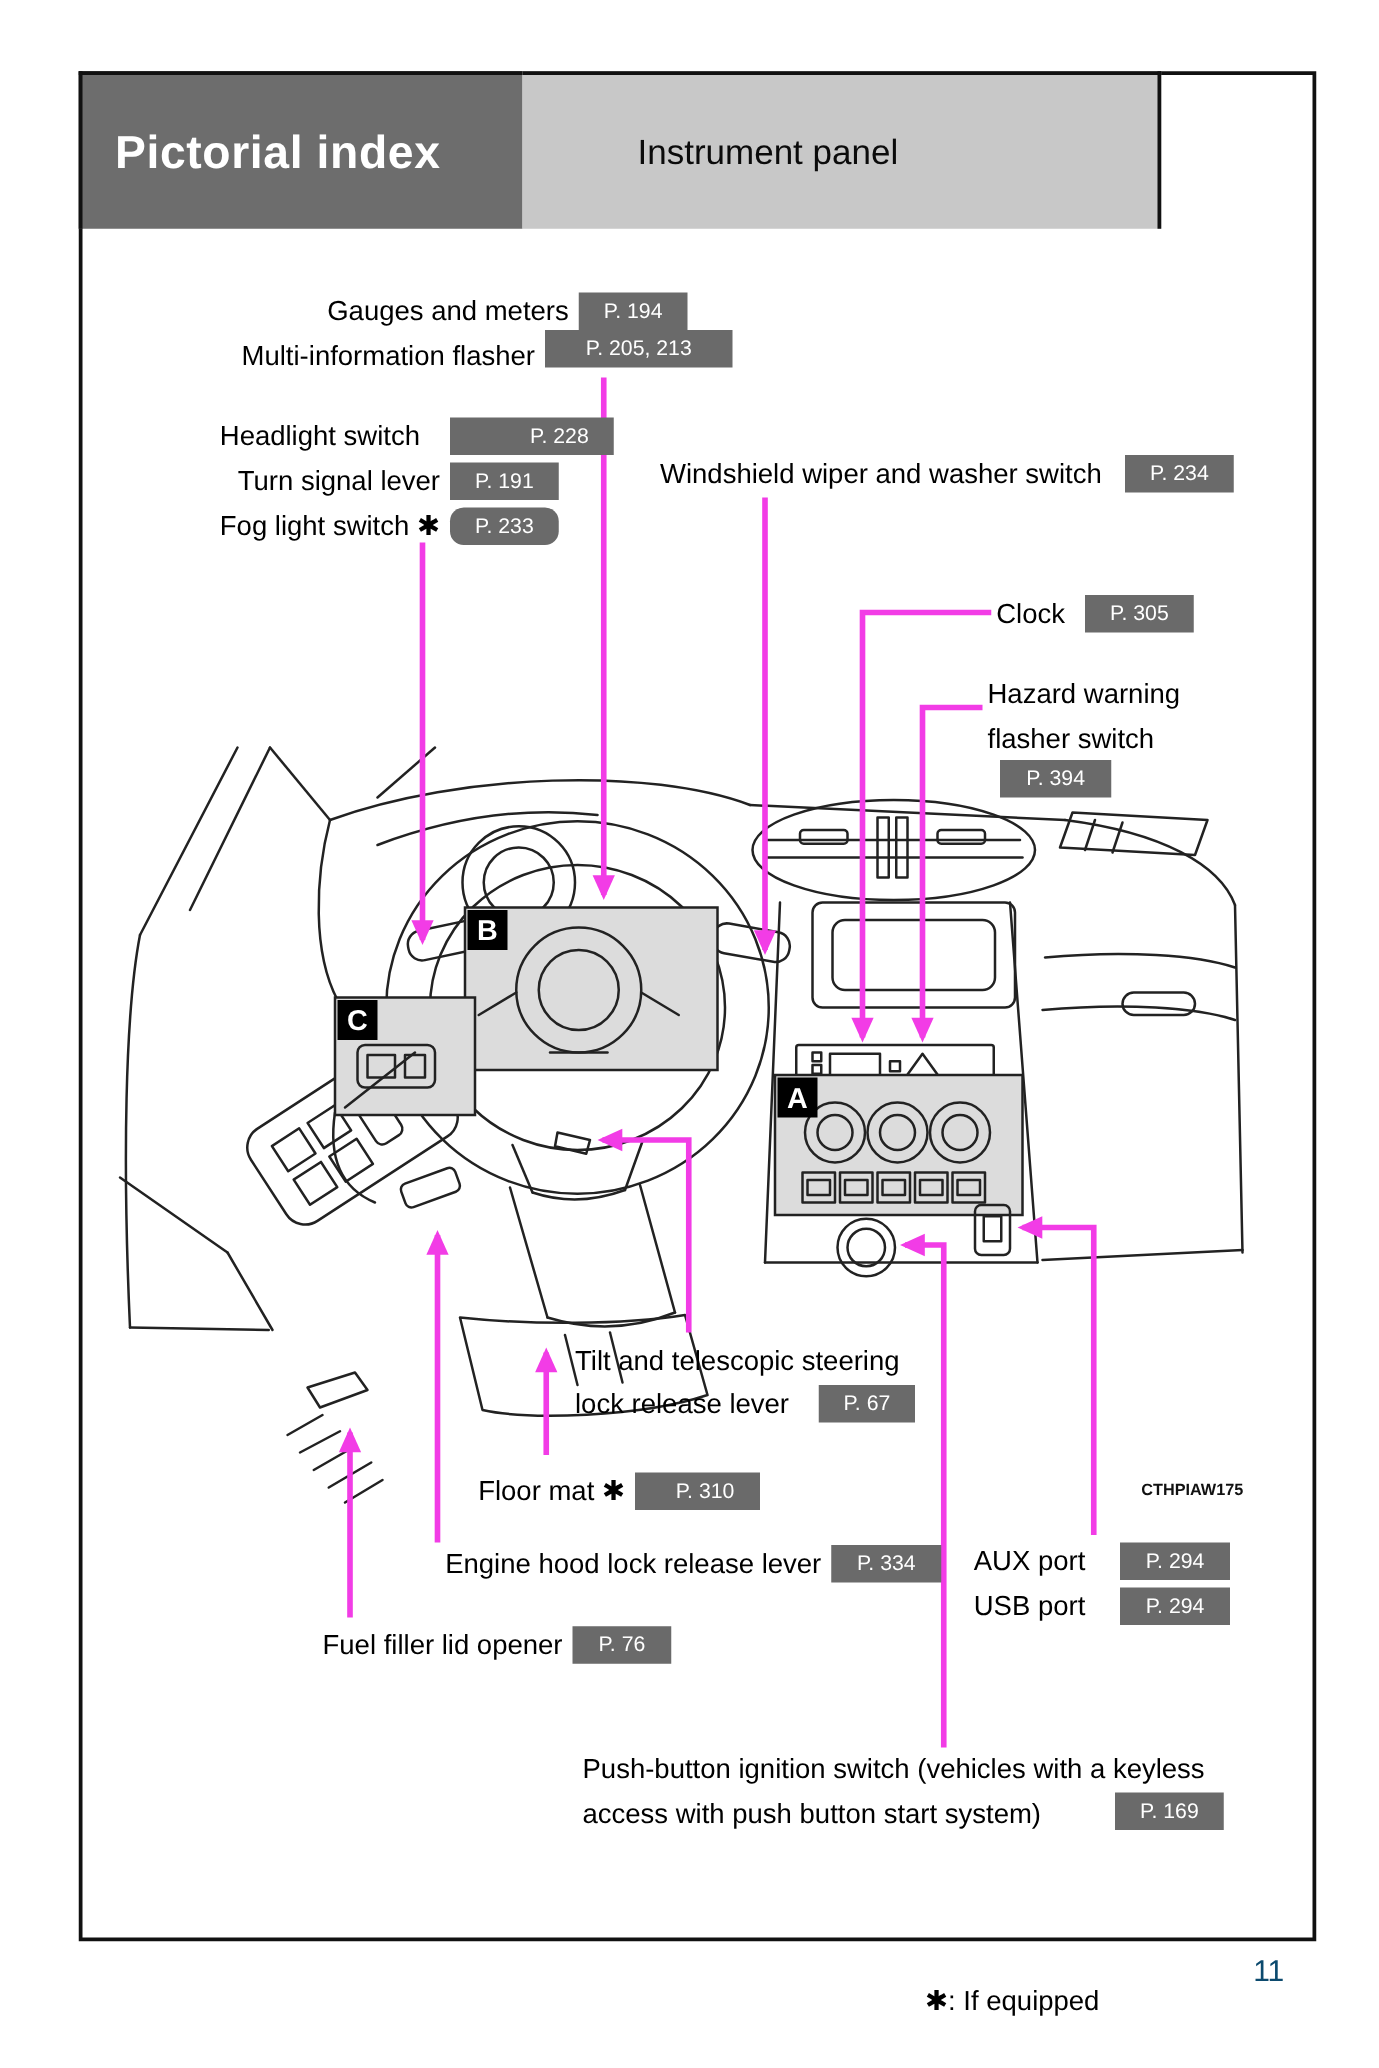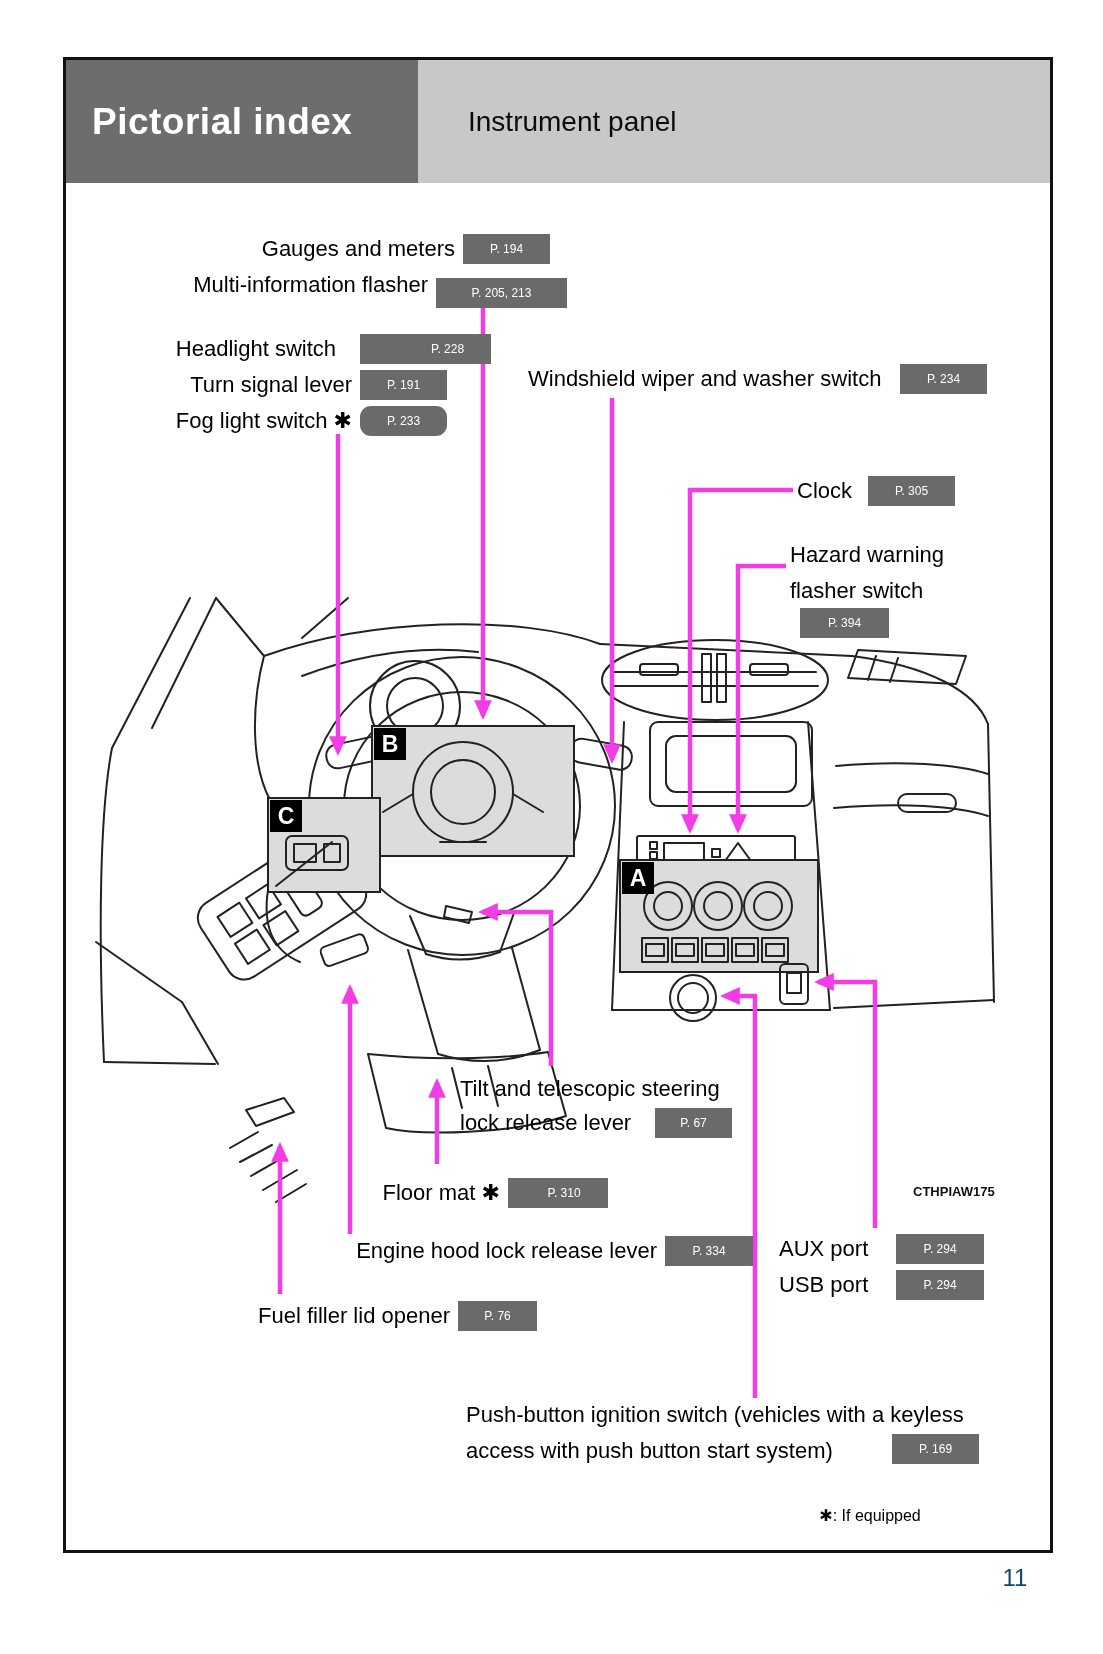--- a/index.html
+++ b/index.html
@@ -8,33 +8,33 @@
   }
   html,body{margin:0;padding:0;background:#ffffff;}
   .page{position:relative;width:1103px;height:1654px;background:#fff;
         font-family:"Liberation Sans",sans-serif;overflow:hidden;}
   .frame{position:absolute;left:63px;top:57px;width:990px;height:1496px;
          border:3px solid #111;box-sizing:border-box;background:#fff;}
   .hdr-dark{position:absolute;left:63px;top:57px;width:355px;height:126px;
             background:var(--hdr-dark);display:flex;align-items:center;box-sizing:border-box;
             border-top:3px solid #111;border-left:3px solid #111;}
   .hdr-dark span{color:#fff;font-weight:bold;font-size:37px;padding-left:26px;letter-spacing:.5px;}
-  .hdr-light{position:absolute;left:418px;top:57px;width:635px;height:126px;
+  .hdr-light{position:absolute;left:418px;top:57px;width:511px;height:126px;
              background:var(--hdr-light);display:flex;align-items:center;box-sizing:border-box;
-             border-top:3px solid #111;border-right:3px solid #111;}
+             border-top:3px solid #111;border-right:3px solid #111;padding-left:42px;}
   .hdr-light span{color:#0b0b0b;font-size:28px;padding-left:50px;}
   .lbl{position:absolute;font-size:22px;line-height:30px;color:#000;white-space:nowrap;}
   .r{text-align:right;}
   .badge{position:absolute;height:30px;line-height:30px;background:var(--badge-bg);
-         color:var(--badge-fg);text-align:center;font-size:12px;}
+         color:var(--badge-fg);text-align:center;font-size:17px;}
   .marker{position:absolute;width:32px;height:32px;background:#000;color:#fff;
           font-weight:bold;font-size:23px;line-height:32px;text-align:center;}
   .figcode{position:absolute;left:913px;top:1184px;font-size:13px;font-weight:bold;color:#111;}
-  .footnote{position:absolute;left:740px;top:1506px;width:260px;text-align:center;
-            font-size:16px;color:#000;}
+  .footnote{position:absolute;left:740px;top:1588px;width:260px;text-align:left;
+            font-size:22px;color:#000;}
   .pagenum{position:absolute;left:985px;top:1564px;width:60px;text-align:center;
            font-size:24px;color:#0c4a6e;}
   svg.art{position:absolute;left:0;top:0;}
   .ln{fill:none;stroke:var(--ink);stroke-width:2;stroke-linejoin:round;stroke-linecap:round;}
   .gy{fill:#dcdcdc;stroke:#222;stroke-width:2;}
   .arrow{fill:none;stroke:var(--arrow);stroke-width:4.5;}
 </style>
 </head>
 <body>
 
@@ -205,21 +205,21 @@
   </svg>
 
   <div class="marker" style="left:374px;top:728px;">B</div>
   <div class="marker" style="left:270px;top:800px;">C</div>
   <div class="marker" style="left:622px;top:862px;">A</div>
 
   <div class="lbl r" style="left:230px;top:234px;width:225px;">Gauges and meters</div>
   <div class="badge" style="left:463px;top:234px;width:87px;">P. 194</div>
 
   <div class="lbl r" style="left:150px;top:270px;width:278px;">Multi-information flasher</div>
-  <div class="badge" style="left:436px;top:278px;width:131px;">P. 205, 213</div>
+  <div class="badge" style="left:436px;top:264px;width:150px;">P. 205, 213</div>
 
   <div class="lbl r" style="left:134px;top:334px;width:202px;">Headlight switch</div>
   <div class="badge" style="left:360px;top:334px;width:87px;padding-left:44px;">P. 228</div>
 
   <div class="lbl r" style="left:150px;top:370px;width:202px;">Turn signal lever</div>
   <div class="badge" style="left:360px;top:370px;width:87px;">P. 191</div>
 
   <div class="lbl r" style="left:140px;top:406px;width:212px;">Fog light switch ✱</div>
   <div class="badge" style="left:360px;top:406px;width:87px;border-radius:11px;">P. 233</div>
 

